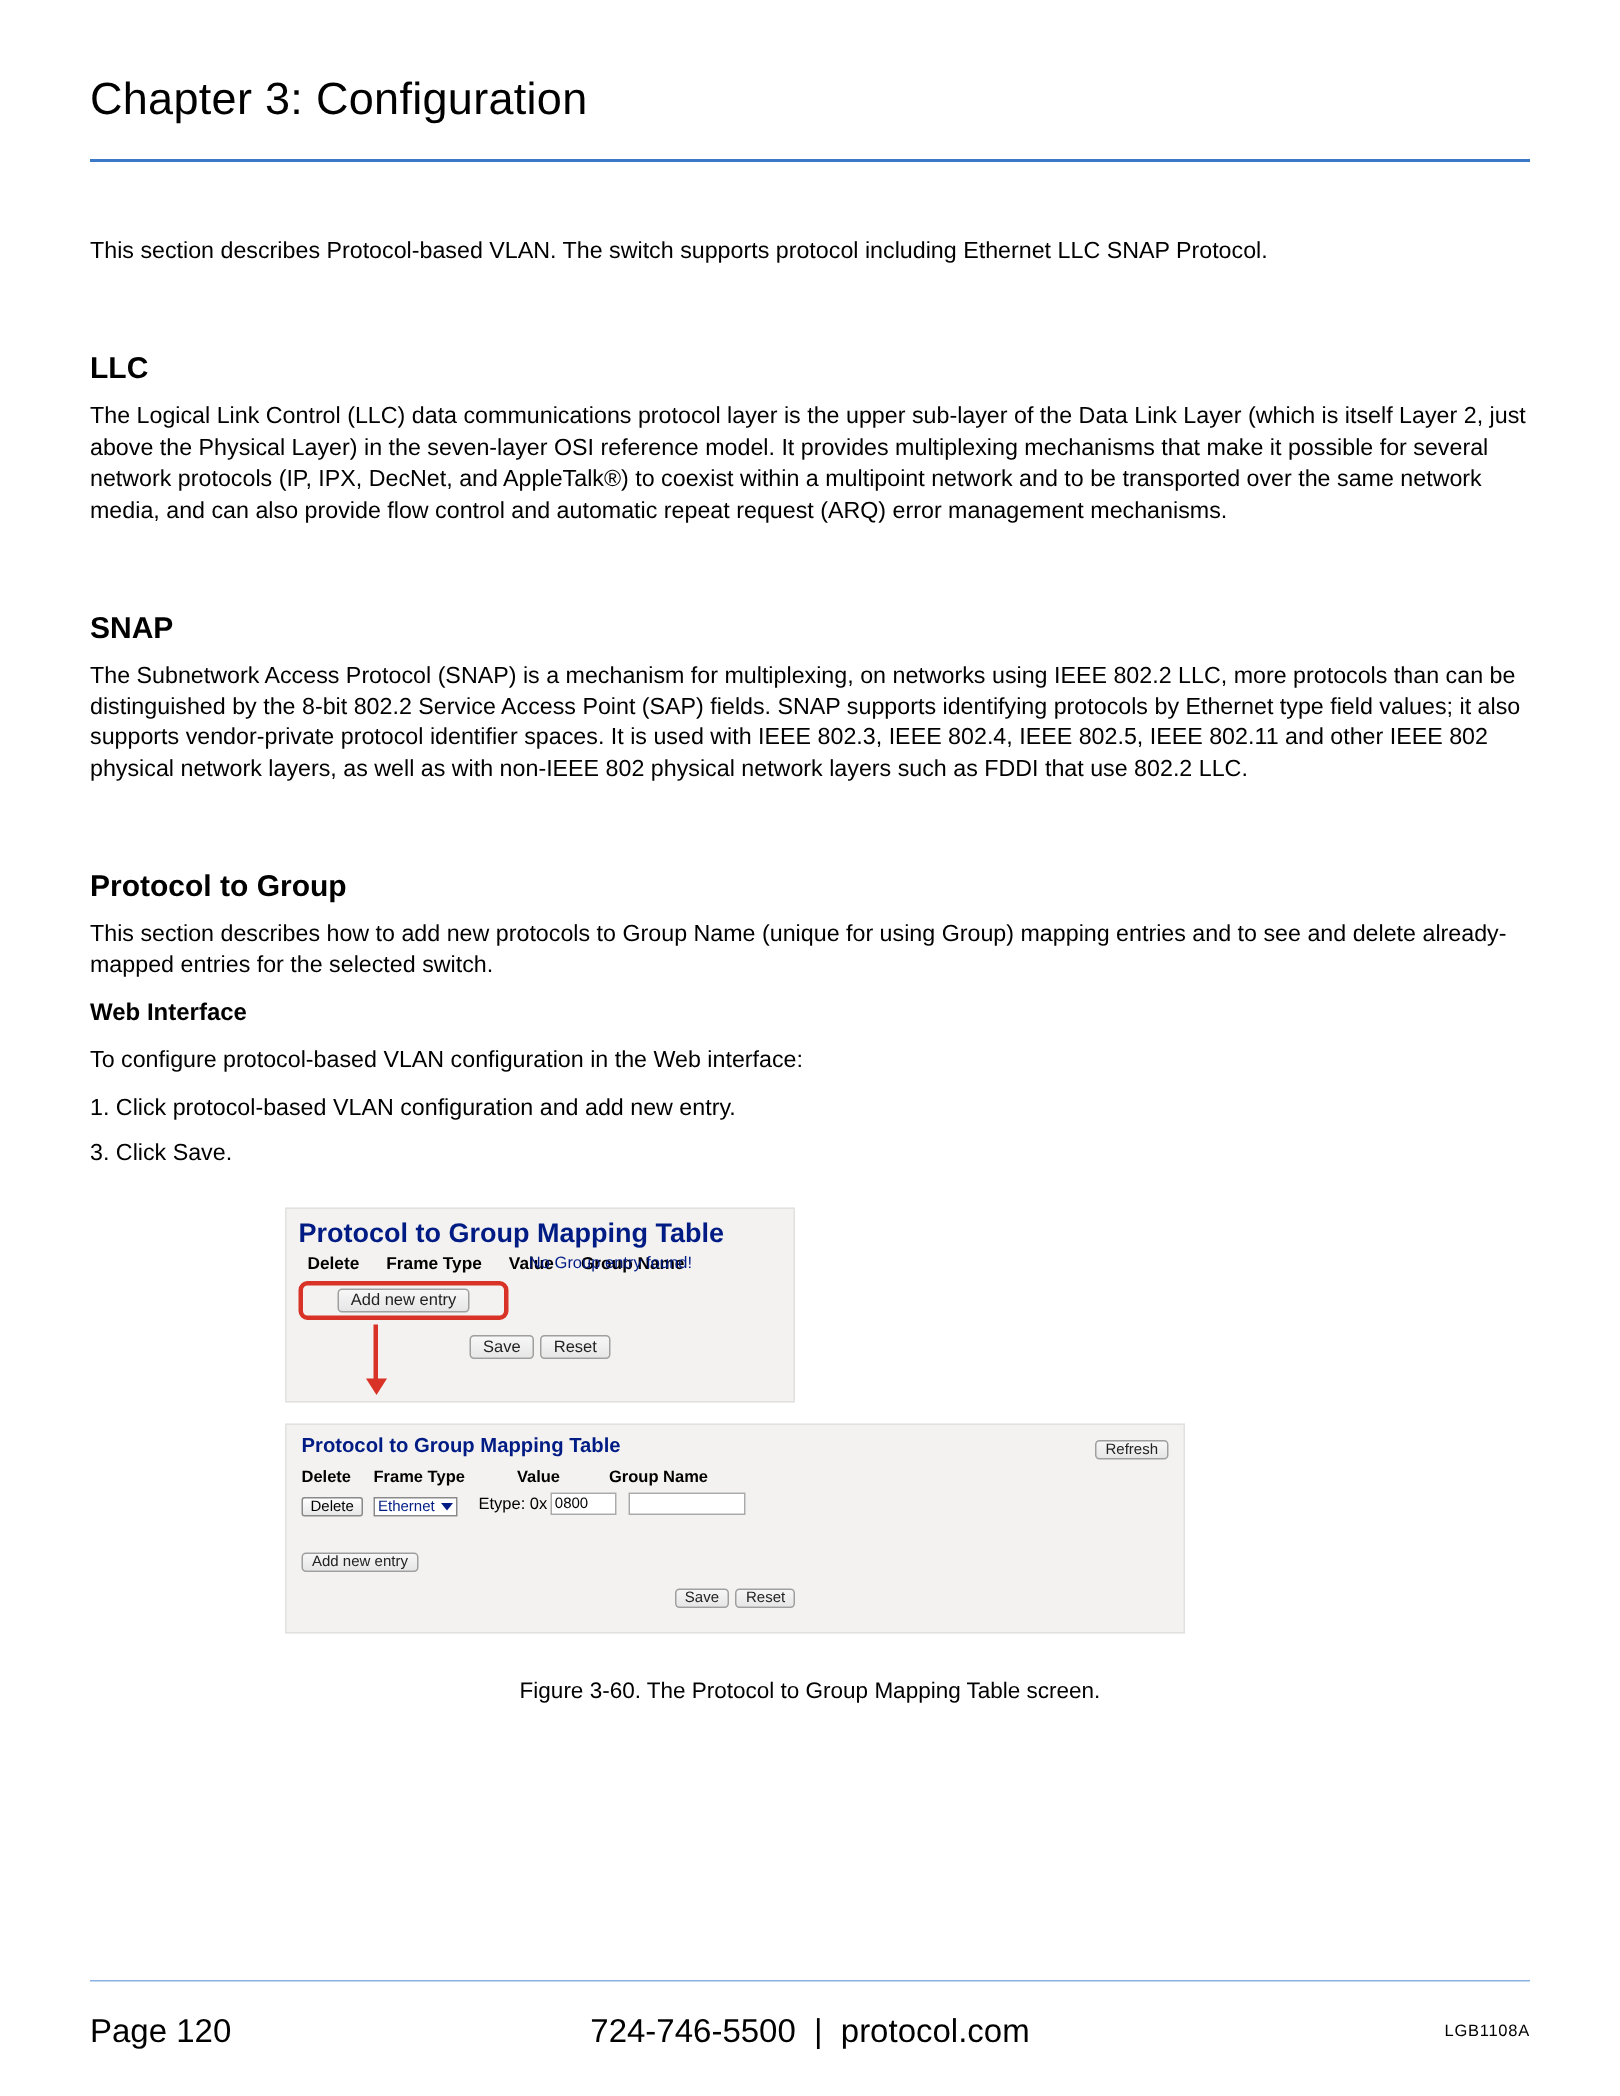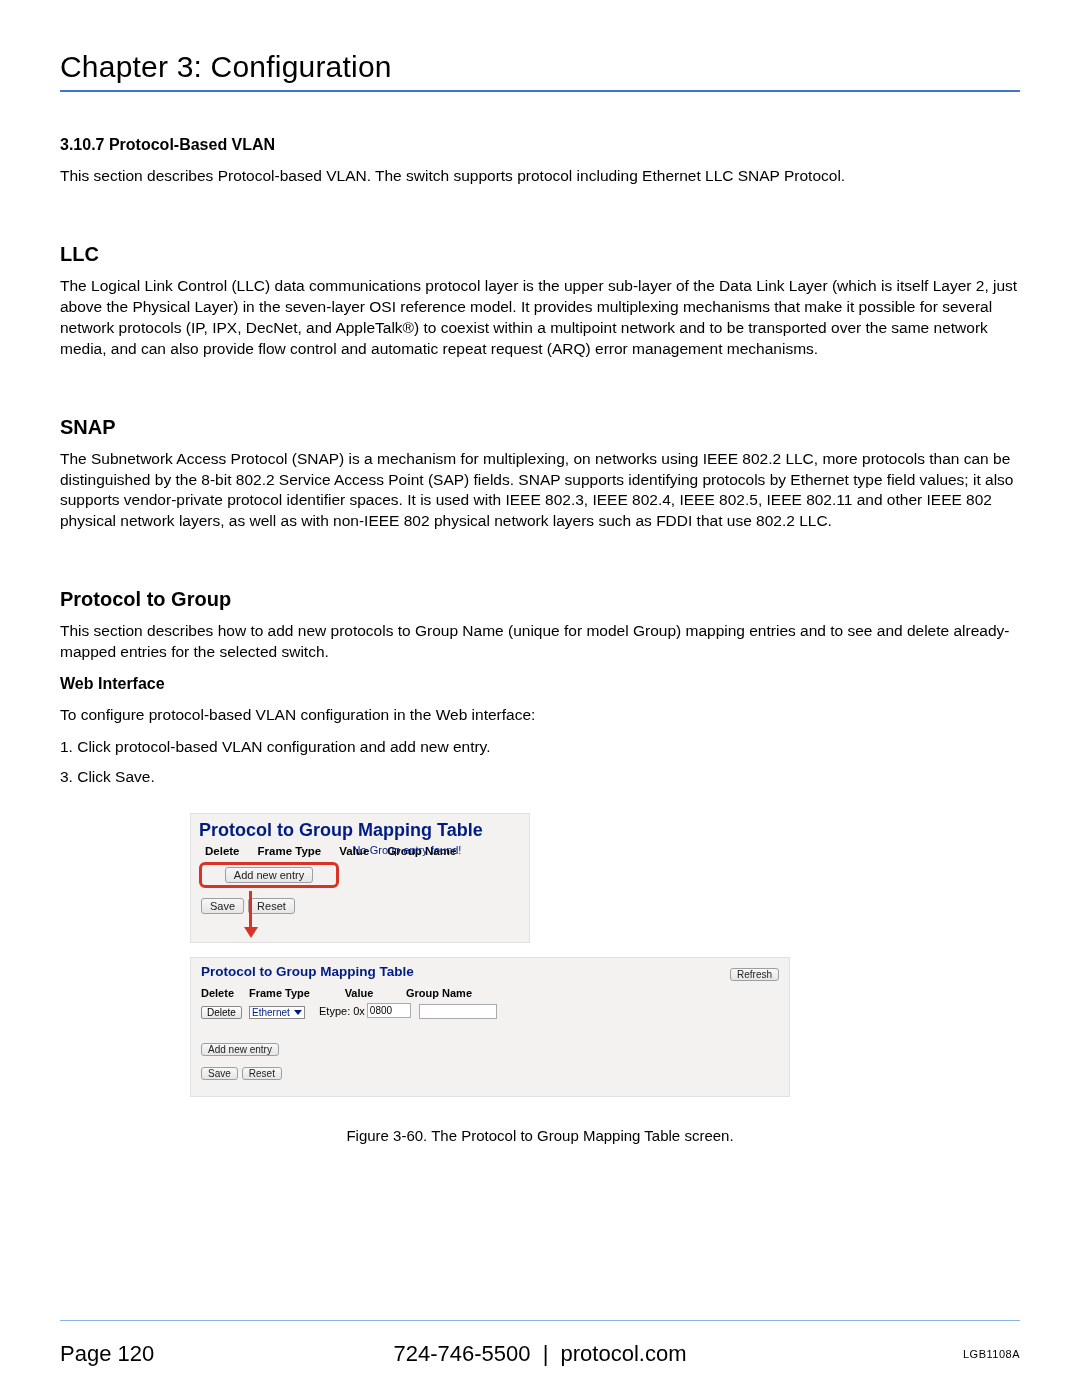--- a/index.html
+++ b/index.html
@@ -15,23 +15,23 @@
   .page {
     padding: 50px 60px 30px 60px;
     height: 100%;
     display: flex;
     flex-direction: column;
   }
   .chapter-title {
     font-size: 30px;
     font-weight: 400;
     letter-spacing: 0.2px;
-    padding-bottom: 6px;
+    padding-bottom: 22px;
     border-bottom: 2px solid #3b78c8;
-    margin-bottom: 34px;
+    margin-bottom: 50px;
   }
   .sec-heading {
     font-weight: 600;
     font-size: 16px;
     margin-top: 10px;
     margin-bottom: 12px;
   }
   .body {
     font-size: 15.5px;
     line-height: 1.35;
@@ -94,20 +94,21 @@
     font-family: Arial, sans-serif;
     font-size: 11px;
     padding: 1px 8px;
     color: #222;
     cursor: pointer;
   }
   .btn-row {
     display: flex;
     gap: 4px;
     padding: 10px 10px;
+    justify-content: center;
   }
   .arrow-stem {
     position: absolute;
     left: 47px; top: 26px;
     width: 3px; height: 38px;
     background: #d93226;
   }
   .arrow-head {
     position: absolute;
     left: 42px; top: 62px;
@@ -154,31 +155,30 @@
   .footer-center { font-size:22px; font-weight:400; position:absolute; left:50%; transform:translateX(-50%); }
   .footer-right { font-size:11px; letter-spacing:0.5px; }
   .sep { margin:0 6px; }
 </style>
 </head>
 <body>
 
 <div class="page">
   <div class="chapter-title">Chapter 3: Configuration</div>
 
-  <div class="sec-heading">3.10.7 Protocol-Based VLAN</div>
   <p class="body">This section describes Protocol-based VLAN. The switch supports protocol including Ethernet LLC SNAP Protocol.</p>
 
   <div class="subhead">LLC</div>
   <p class="body">The Logical Link Control (LLC) data communications protocol layer is the upper sub-layer of the Data Link Layer (which is itself Layer 2, just above the Physical Layer) in the seven-layer OSI reference model. It provides multiplexing mechanisms that make it possible for several network protocols (IP, IPX, DecNet, and AppleTalk®) to coexist within a multipoint network and to be transported over the same network media, and can also provide flow control and automatic repeat request (ARQ) error management mechanisms.</p>
 
   <div class="subhead">SNAP</div>
   <p class="body">The Subnetwork Access Protocol (SNAP) is a mechanism for multiplexing, on networks using IEEE 802.2 LLC, more protocols than can be distinguished by the 8-bit 802.2 Service Access Point (SAP) fields. SNAP supports identifying protocols by Ethernet type field values; it also supports vendor-private protocol identifier spaces. It is used with IEEE 802.3, IEEE 802.4, IEEE 802.5, IEEE 802.11 and other IEEE 802 physical network layers, as well as with non-IEEE 802 physical network layers such as FDDI that use 802.2 LLC.</p>
 
   <div class="subhead">Protocol to Group</div>
-  <p class="body" style="margin-bottom:12px">This section describes how to add new protocols to Group Name (unique for model Group) mapping entries and to see and delete already-mapped entries for the selected switch.</p>
+  <p class="body" style="margin-bottom:12px">This section describes how to add new protocols to Group Name (unique for using Group) mapping entries and to see and delete already-mapped entries for the selected switch.</p>
 
   <div class="sec-heading" style="margin-top:0">Web Interface</div>
   <div class="body" style="margin-bottom:6px">To configure protocol-based VLAN configuration in the Web interface:</div>
   <div class="steps">
     <div>1. Click protocol-based VLAN configuration and add new entry.</div>
     <div>3. Click Save.</div>
   </div>
 
   <div class="figure-area">
 

